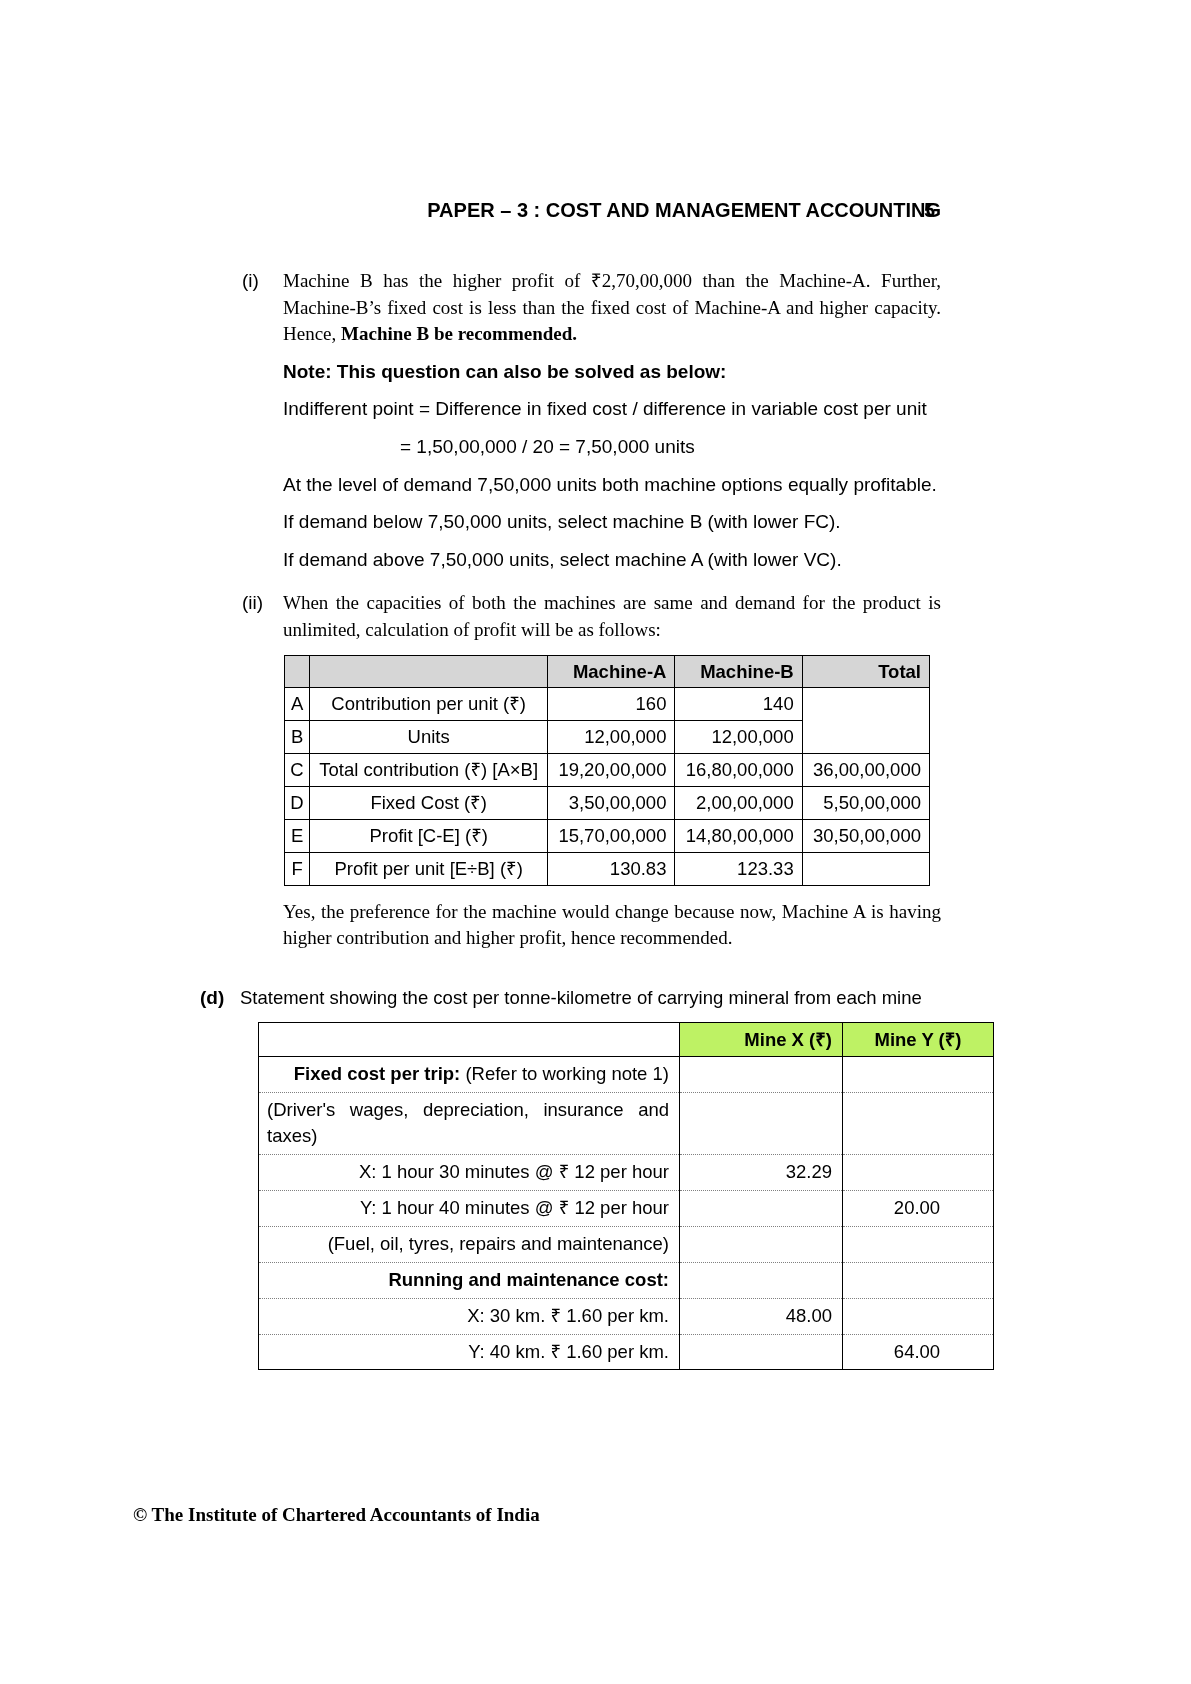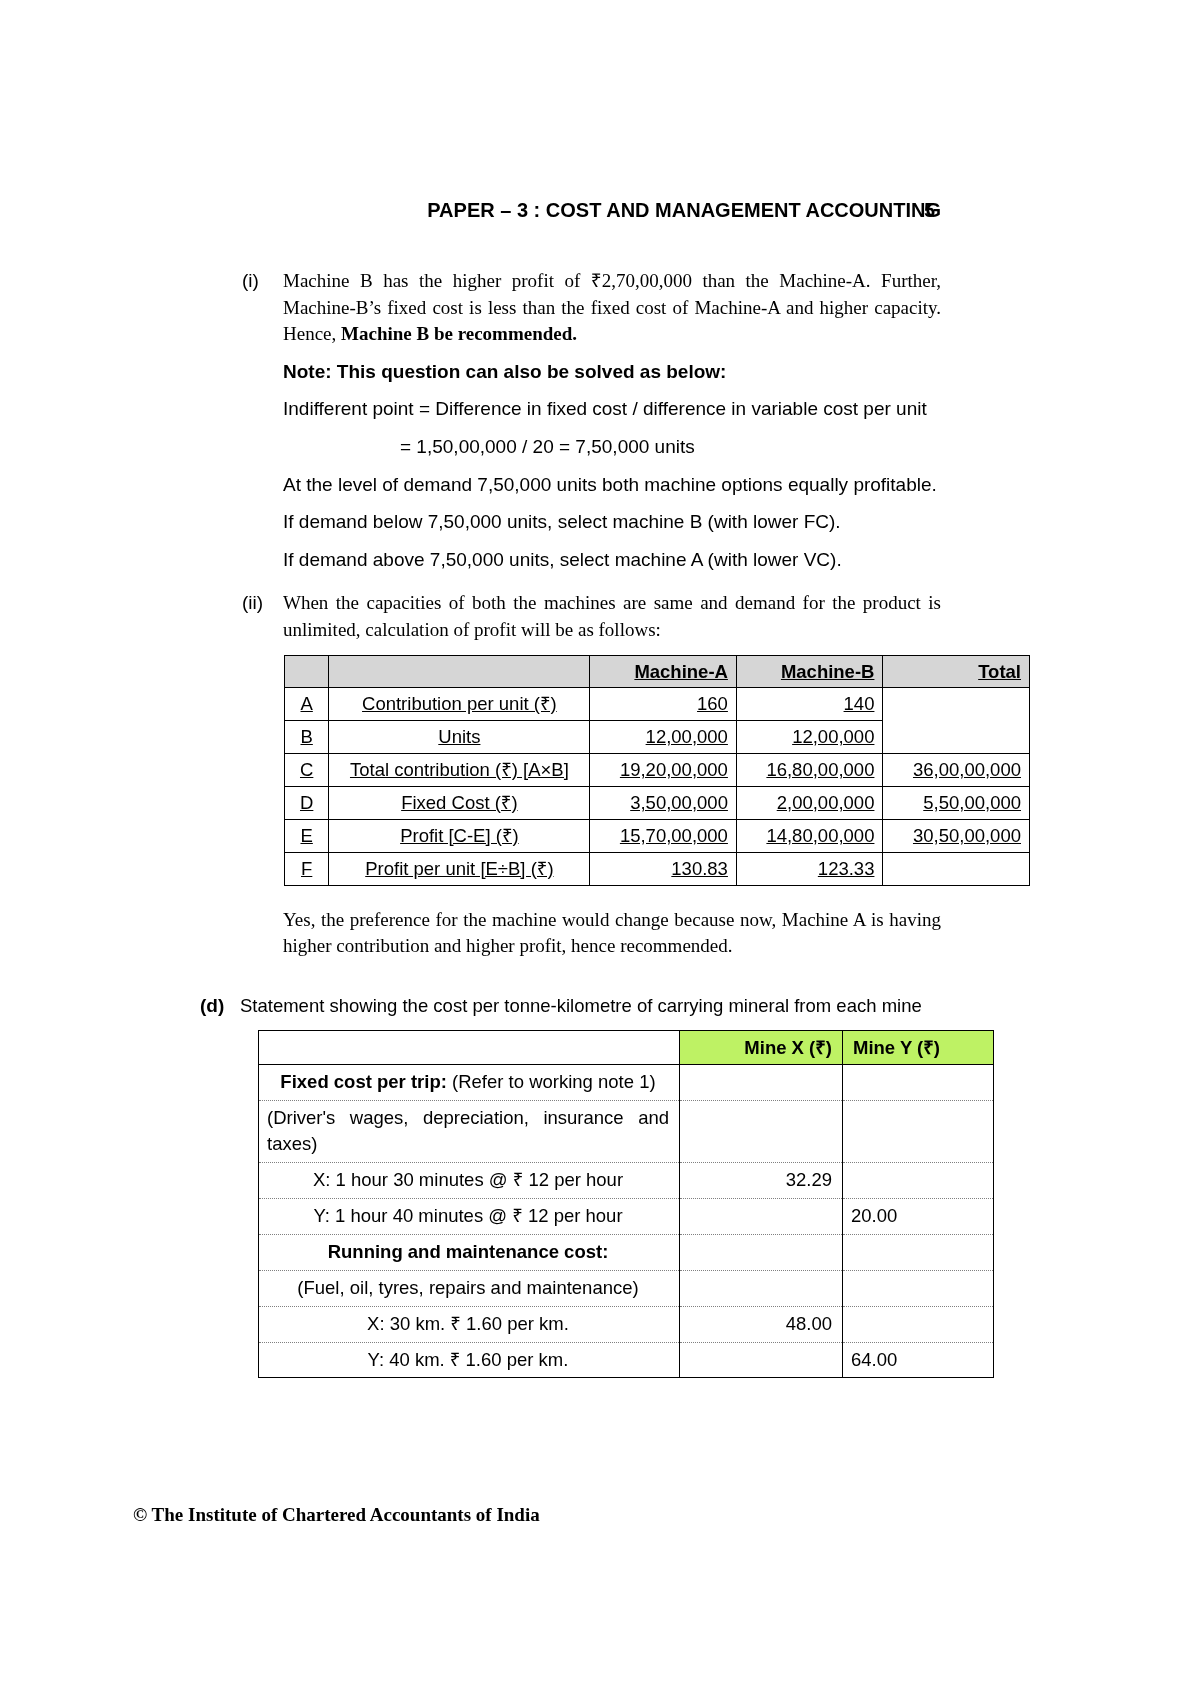--- a/index.html
+++ b/index.html
@@ -19,39 +19,39 @@
   .item { display: flex; margin-bottom: 6px; }
   .item.mi { margin-left: 42px; }
   .ilabel { width: 41px; flex-shrink: 0; }
   .ibody { flex: 1; min-width: 0; }
   p { margin: 0 0 11px 0; }
   .just { text-align: justify; font-family: Liberation Serif, serif; }
   .b { font-weight: bold; }
   .calc-indent { margin-left: 117px; }
 
   table { border-collapse: collapse; font-size: 18.5px; }
-  .t1 { width: 746px; margin: 4px 0 21px 1px; text-decoration: underline; }
+  .t1 { width: 646px; margin: 4px 0 13px 1px; }
   .t1 th, .t1 td { border: 1px solid #000; padding: 3px 8px; vertical-align: middle; }
   .t1 thead th { background: #d6d6d6; text-align: center; font-weight: bold; height: 24px; }
   .t1 .ckey { width: 34px; text-align: center; padding: 3px 4px; }
   .t1 .clabel { width: 236px; text-align: center; white-space: nowrap; }
   .t1 .num { width: 125px; text-align: right; }
 
   .sec-d { margin-top: 22px; }
   .sec-d .ilabel { width: 40px; }
   .sec-d-title { white-space: nowrap; font-weight: normal; font-size: 18.5px; }
 
   .t2 { width: 672px; margin-left: 58px; margin-top: 10px; table-layout: fixed; border: 1px solid #000; }
   .t2 th { border: 1px solid #000; background: #bef264; padding: 4px 10px; text-align: right; font-weight: bold; height: 24px; }
   .t2 th.cdesc { background: #ffffff; }
   .t2 td { border-left: 1px solid #000; border-right: 1px solid #000; border-top: 1px dotted #808080; padding: 4px 10px 5px 8px; vertical-align: top; }
   .t2 tbody tr:first-child td { border-top: 1px solid #000; }
-  .t2 .cdesc { width: 400px; text-align: center; }
+  .t2 .cdesc { width: 400px; text-align: right; }
   .t2 .cx { width: 142px; text-align: right; }
-  .t2 .cy { width: 130px; text-align: left; }
+  .t2 .cy { width: 130px; text-align: center; }
   .t2 .wrapjust { text-align: justify; }
 
   .footer {
     position: absolute; left: 133px; top: 1502px;
     font-family: "Liberation Serif", serif; font-weight: bold; font-size: 19px;
   }
 </style>
 </head>
 <body>
 
@@ -169,26 +169,26 @@
         <td class="cdesc"><span class="b"></span><span>X: 1 hour 30 minutes @ ₹ 12 per hour</span></td>
         <td class="cx">32.29</td>
         <td class="cy"></td>
       </tr>
       <tr>
         <td class="cdesc"><span class="b"></span><span>Y: 1 hour 40 minutes @ ₹ 12 per hour</span></td>
         <td class="cx"></td>
         <td class="cy">20.00</td>
       </tr>
       <tr>
+        <td class="cdesc"><span class="b"></span><span>(Fuel, oil, tyres, repairs and maintenance)</span></td>
+        <td class="cx"></td>
+        <td class="cy"></td>
+      </tr>
+      <tr>
         <td class="cdesc"><span class="b">Running and maintenance cost:</span><span></span></td>
-        <td class="cx"></td>
-        <td class="cy"></td>
-      </tr>
-      <tr>
-        <td class="cdesc"><span class="b"></span><span>(Fuel, oil, tyres, repairs and maintenance)</span></td>
         <td class="cx"></td>
         <td class="cy"></td>
       </tr>
       <tr>
         <td class="cdesc"><span class="b"></span><span>X: 30 km. ₹ 1.60 per km.</span></td>
         <td class="cx">48.00</td>
         <td class="cy"></td>
       </tr>
       <tr>
         <td class="cdesc"><span class="b"></span><span>Y: 40 km. ₹ 1.60 per km.</span></td>

